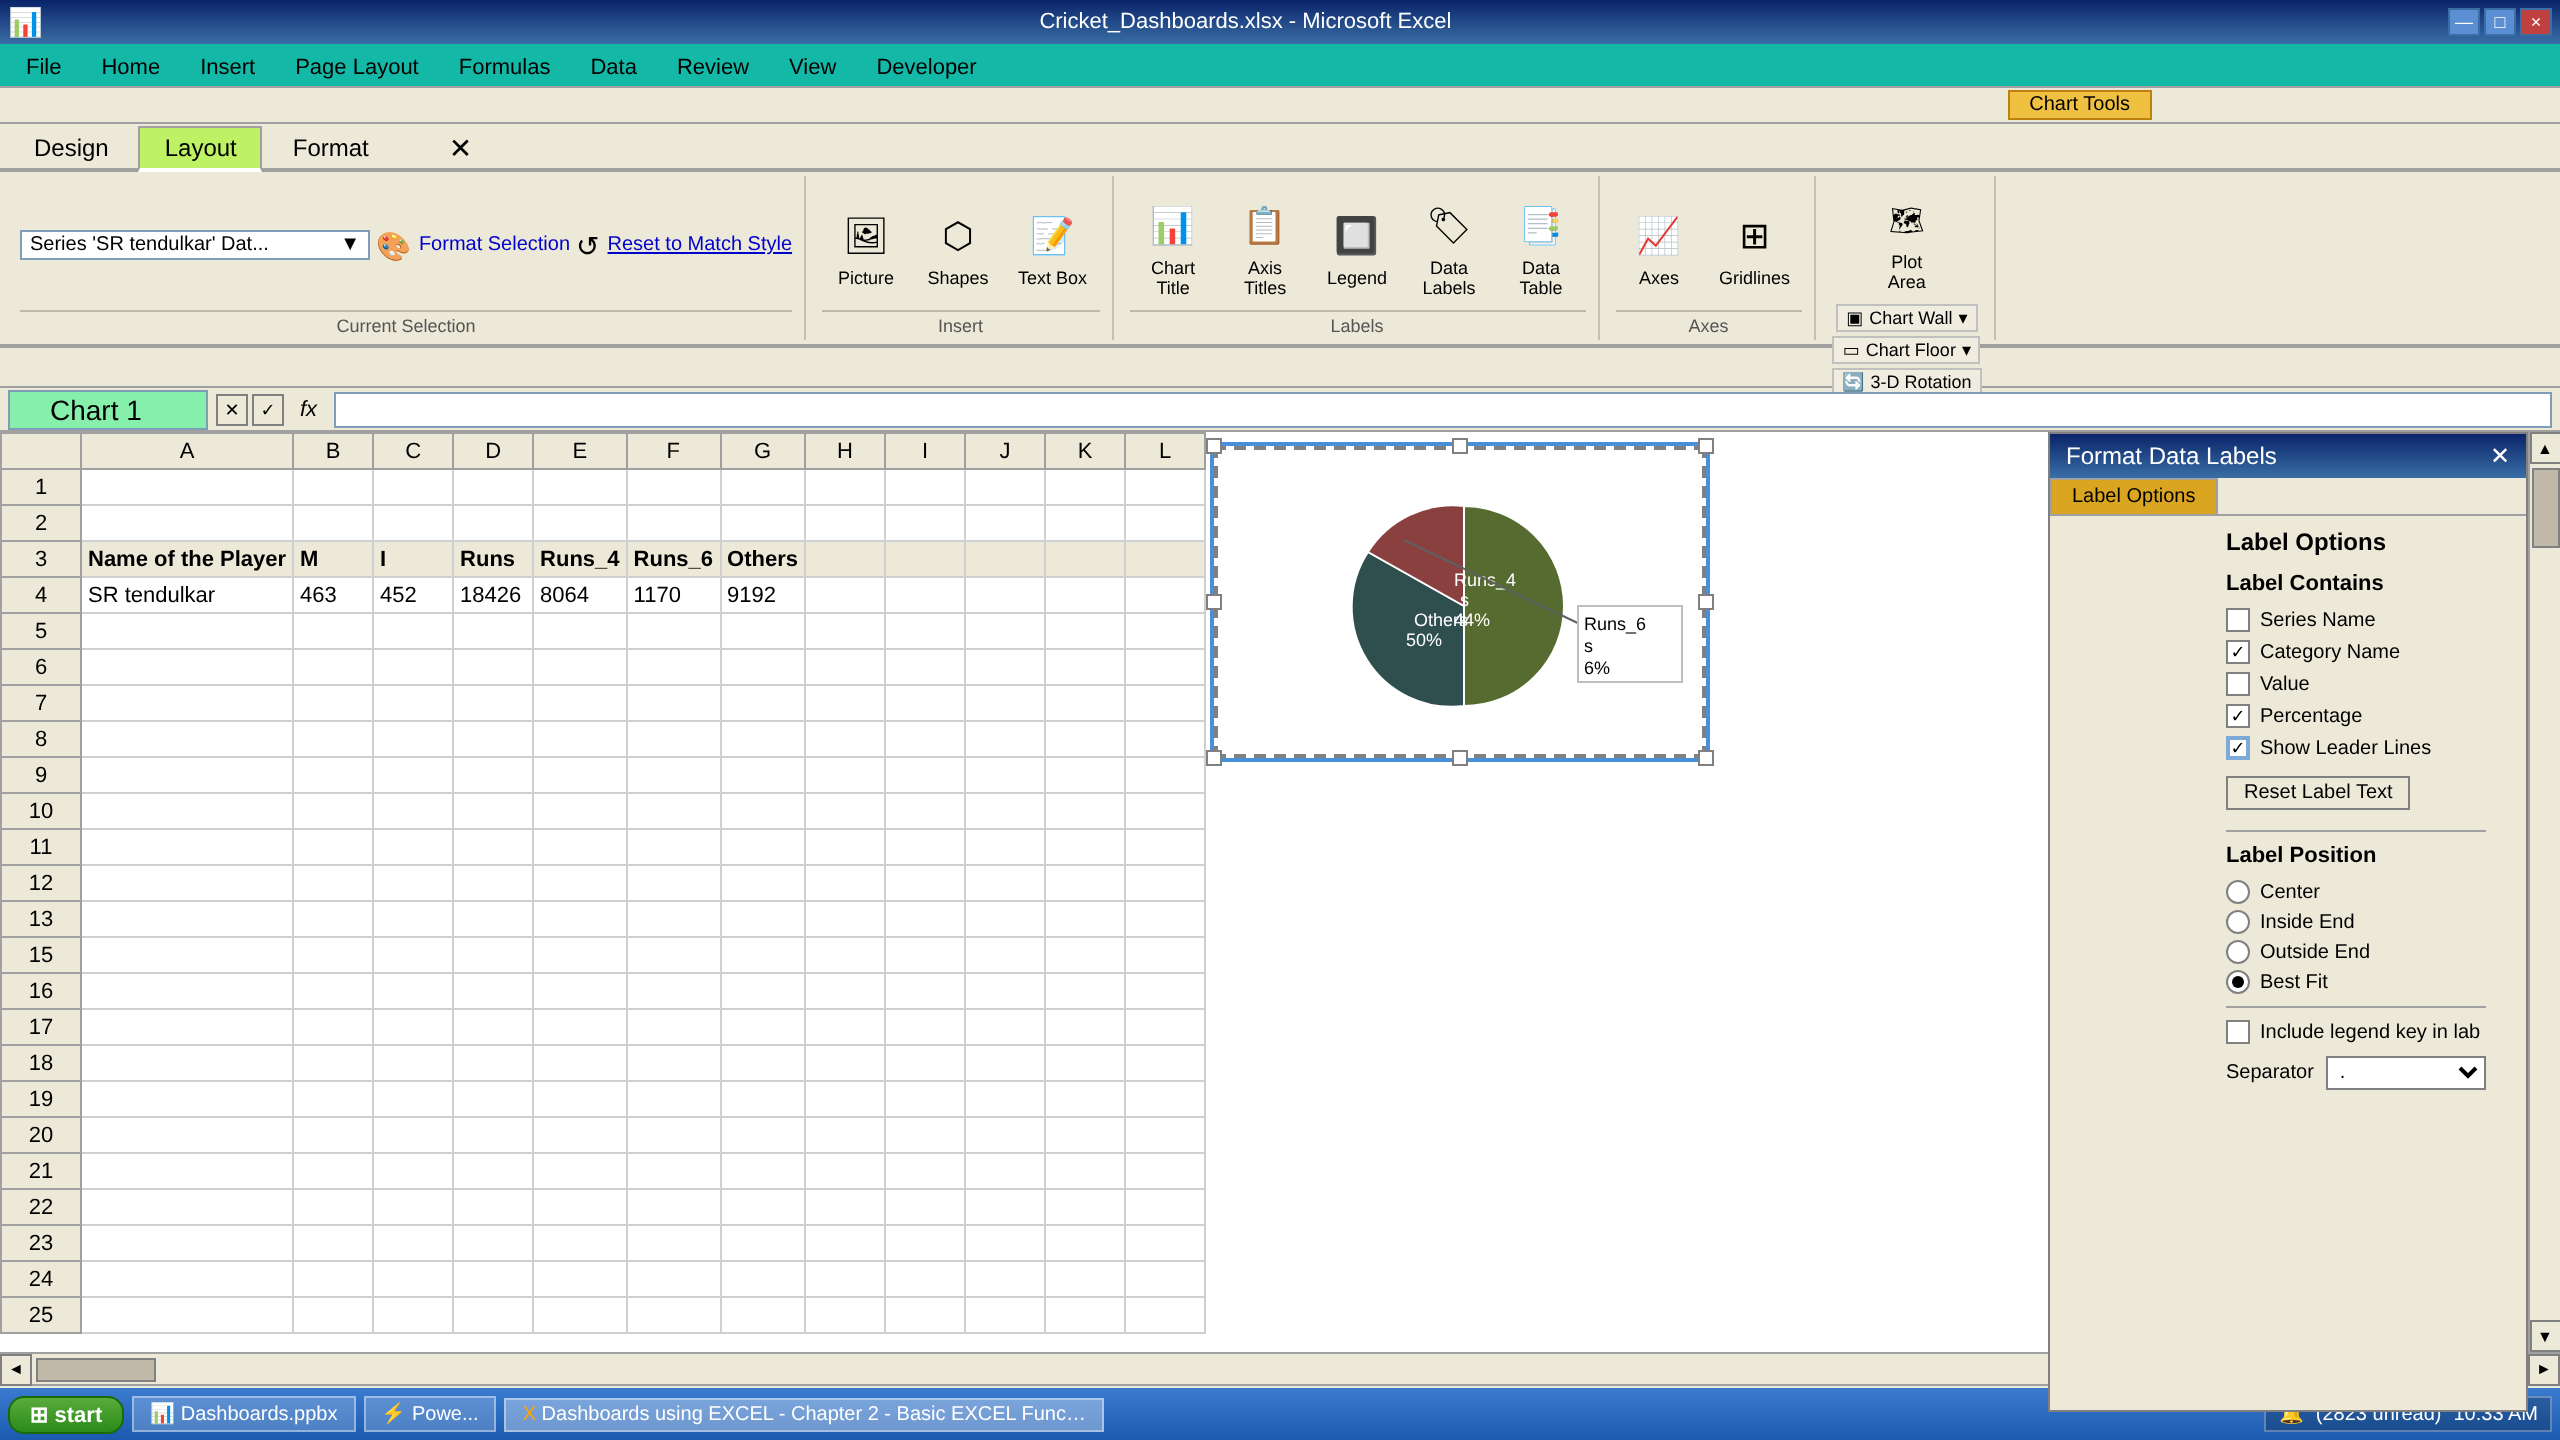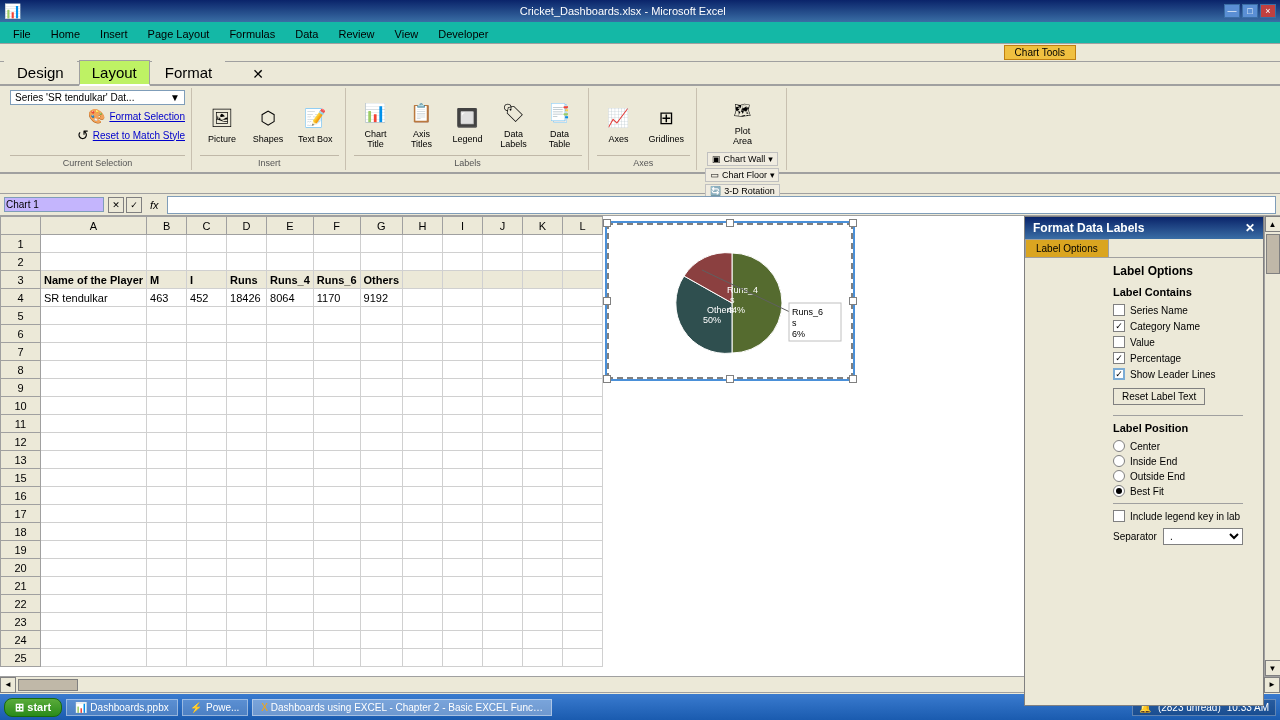--- a/index.html
+++ b/index.html
@@ -69,21 +69,21 @@
     .ribbon-tabs {
       background: #ece9d8;
       height: 24px;
       display: flex;
       align-items: flex-end;
       padding: 0 4px;
       border-bottom: 2px solid #a0a0a0;
     }
     .ribbon-tab {
       padding: 3px 12px;
-      font-size: 15px;
+      font-size: 12px;
       cursor: pointer;
       border: 1px solid transparent;
       border-bottom: none;
       background: #ece9d8;
       color: #000;
       margin-right: 2px;
     }
     .ribbon-tab.active {
       background: #bef264;
       border-color: #a0a0a0;
@@ -158,24 +158,24 @@
     .formula-bar {
       background: #ece9d8;
       height: 22px;
       display: flex;
       align-items: center;
       padding: 0 4px;
       border-bottom: 1px solid #a0a0a0;
       gap: 4px;
     }
     .name-box {
-      background: #c4b5fd;
+      background: #86efac;
       border: 1px solid #7f9db9;
-      padding: 1px 1px;
-      font-size: 10px;
+      padding: 1px 20px;
+      font-size: 14px;
       width: 100px;
     }
     .formula-input {
       background: white;
       border: 1px solid #7f9db9;
       padding: 1px 4px;
       font-size: 11px;
       flex: 1;
       height: 18px;
     }
@@ -240,21 +240,21 @@
       height: 500px;
       background: #ece9d8;
       border: 1px solid #808080;
       z-index: 20;
     }
     .fdl-header {
       background: linear-gradient(to bottom, #0a246a, #3a6ea5);
       color: white;
       padding: 4px 8px;
       font-size: 12px;
-      font-weight: bold;
+      font-weight: normal;
       display: flex;
       align-items: center;
       justify-content: space-between;
     }
     .fdl-header-close { color: white; cursor: pointer; font-size: 12px; }
 
     .fdl-tabs {
       display: flex;
       background: #ece9d8;
       border-bottom: 1px solid #a0a0a0;
@@ -505,28 +505,28 @@
   <div class="ribbon-tab">Design</div>
   <div class="ribbon-tab active">Layout</div>
   <div class="ribbon-tab">Format</div>
   <div style="margin-left:16px;"></div>
   <div class="ribbon-tab" style="font-size:14px; padding:2px 8px;">✕</div>
 </div>
 
 <div class="ribbon">
 
   <div class="ribbon-group" style="min-width:180px;">
-    <div class="ribbon-buttons" style="flex-direction:column; align-items:flex-end; gap:3px;">
+    <div class="ribbon-buttons" style="flex-direction:row; align-items:center; gap:3px;">
       <div class="selection-dropdown" style="width:175px; font-size:10px;">
         <span>Series 'SR tendulkar' Dat...</span>
         <span>▼</span>
       </div>
       <div style="display:flex; align-items:center; gap:4px; cursor:pointer;">
         <span style="font-size:14px;">🎨</span>
-        <span style="font-size:10px; color:#0000cc; text-decoration:underline;">Format Selection</span>
+        <span style="font-size:10px; color:#0000cc; ">Format Selection</span>
       </div>
       <div style="display:flex; align-items:center; gap:4px; cursor:pointer;">
         <span style="font-size:14px;">↺</span>
         <span style="font-size:10px; color:#0000cc; text-decoration:underline;">Reset to Match Style</span>
       </div>
     </div>
     <div class="ribbon-group-label">Current Selection</div>
   </div>
 
   <div class="ribbon-group">

